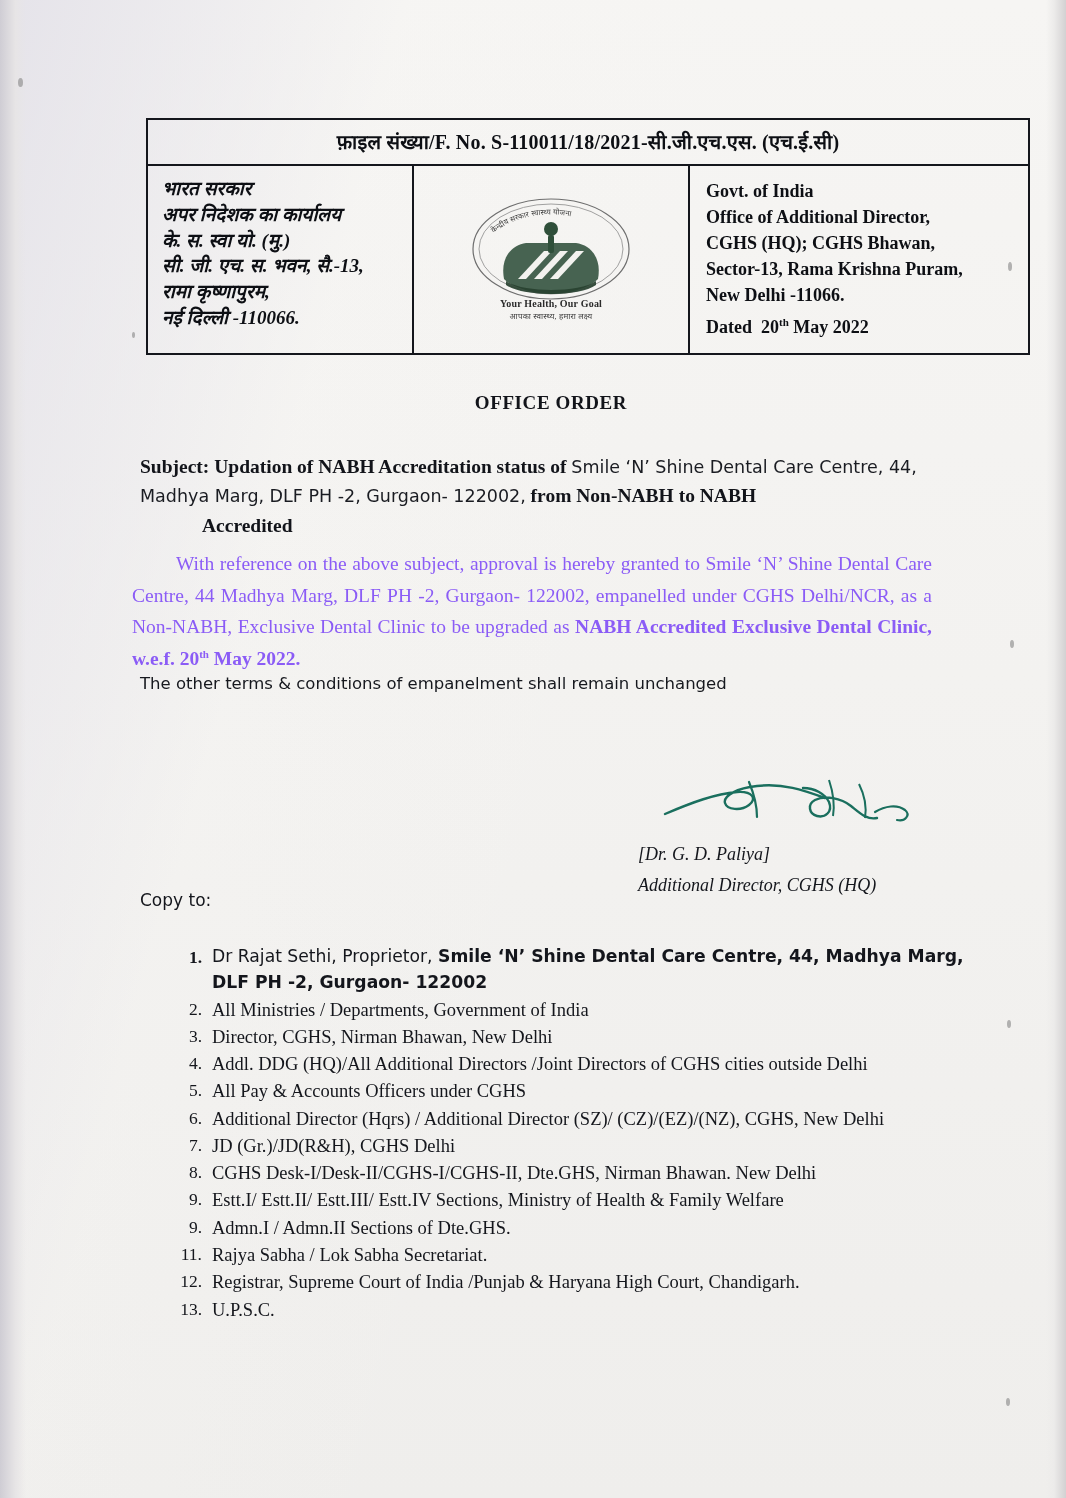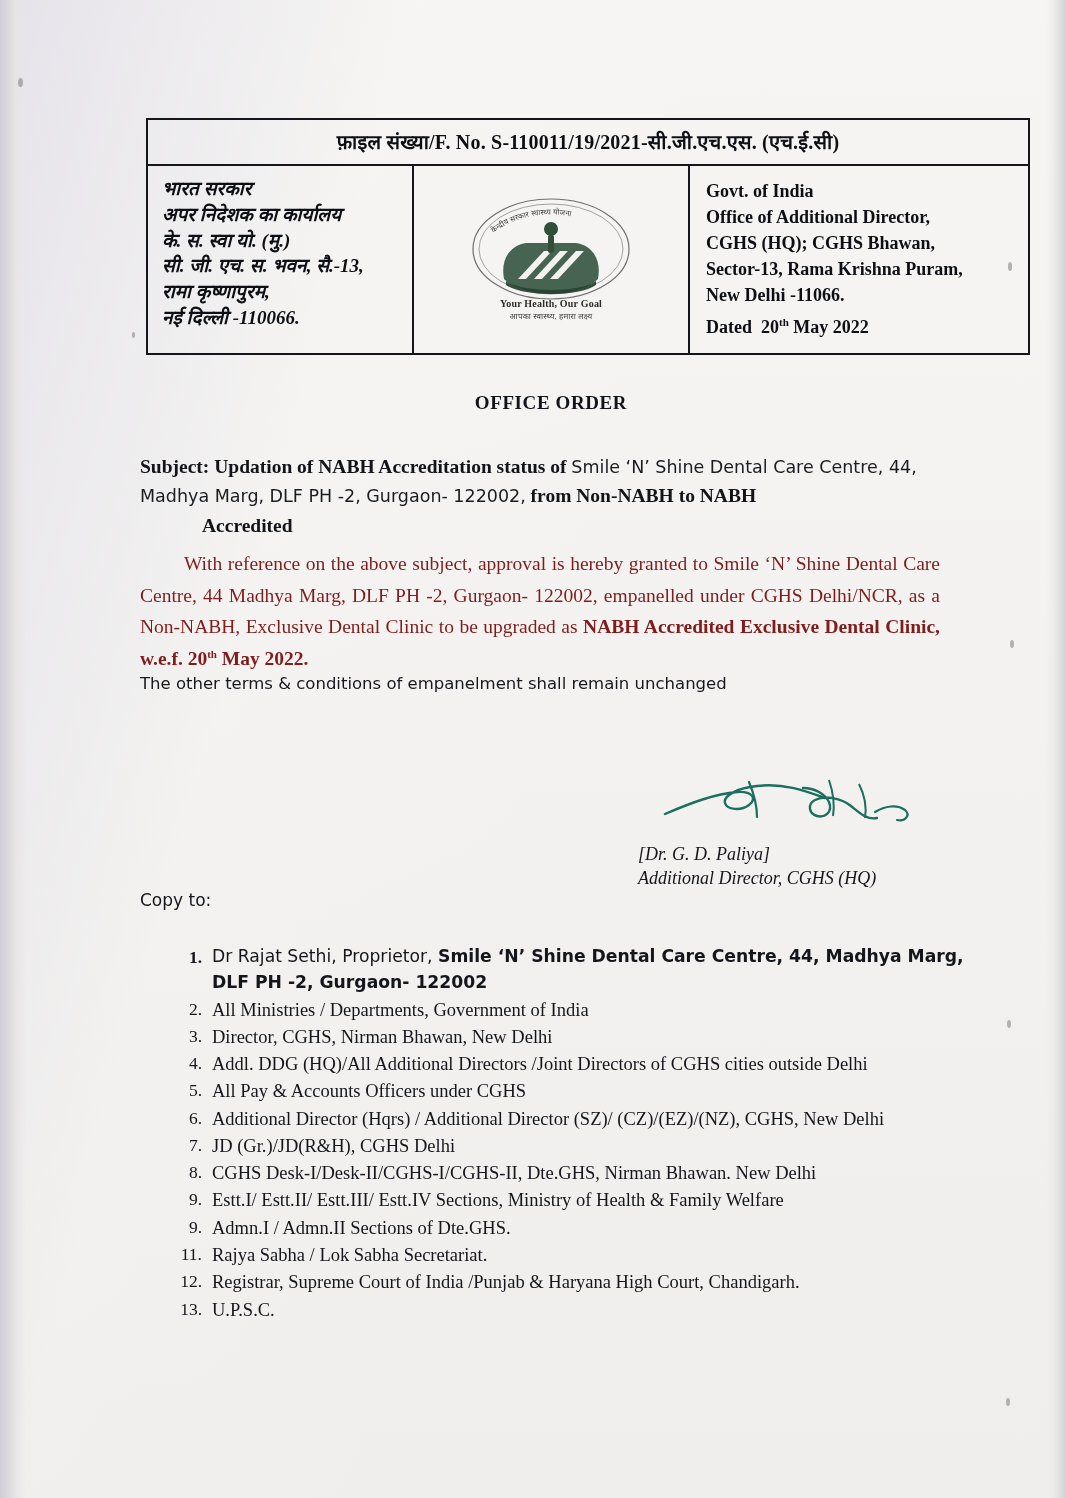--- a/index.html
+++ b/index.html
@@ -166,27 +166,27 @@
     font-size: 17.5px;
     color: #1a1c22;
   }
   .subject .ind {
     display: block;
     margin-left: 62px;
   }
 
   .para-main {
     position: absolute;
-    left: 140px;
+    left: 132px;
     top: 548px;
     width: 800px;
     font-size: 19.5px;
     line-height: 1.62;
     text-align: justify;
-    color: #7f1d1d;
+    color: #8b5cf6;
   }
   .para-main .ind { display: inline-block; width: 44px; }
   .para-main b { font-weight: bold; }
   .para-main sup { font-size: 11px; }
 
   .para-other {
     position: absolute;
     left: 140px;
     top: 672px;
     width: 820px;
@@ -210,21 +210,21 @@
     margin: 0 auto;
   }
   .sign-name {
     font-size: 18px;
     color: #14161c;
     margin-top: 2px;
   }
   .sign-desig {
     font-size: 18px;
     color: #14161c;
-    margin-top: 3px;
+    margin-top: 10px;
   }
 
   .copy-to {
     position: absolute;
     left: 140px;
     top: 890px;
     font-family: "DejaVu Sans", sans-serif;
     font-size: 17px;
     color: #14161c;
   }
@@ -277,21 +277,21 @@
   <div class="speck" style="left:18px;top:78px;width:5px;height:9px;"></div>
   <div class="speck" style="left:1008px;top:262px;width:4px;height:9px;"></div>
   <div class="speck" style="left:1010px;top:640px;width:4px;height:8px;"></div>
   <div class="speck" style="left:1007px;top:1020px;width:4px;height:8px;"></div>
   <div class="speck" style="left:1006px;top:1398px;width:4px;height:8px;"></div>
   <div class="speck" style="left:132px;top:332px;width:3px;height:6px;"></div>
 
   <div class="content">
 
     <div class="hdr-table">
-      <div class="hdr-fileno">फ़ाइल संख्या/F. No. S-110011/19/2021-सी.जी.एच.एस. (एच.ई.सी)</div>
+      <div class="hdr-fileno">फ़ाइल संख्या/F. No. S-110011/18/2021-सी.जी.एच.एस. (एच.ई.सी)</div>
       <div class="hdr-row">
 
         <div class="hdr-col-left">
           <div id="left-block">
               <div>भारत सरकार</div>
               <div>अपर निदेशक का कार्यालय</div>
               <div>के. स. स्वा यो. (मु.)</div>
               <div>सी. जी. एच. स. भवन, सै.-13,</div>
               <div>रामा कृष्णापुरम,</div>
               <div>नई दिल्ली -110066.</div>

